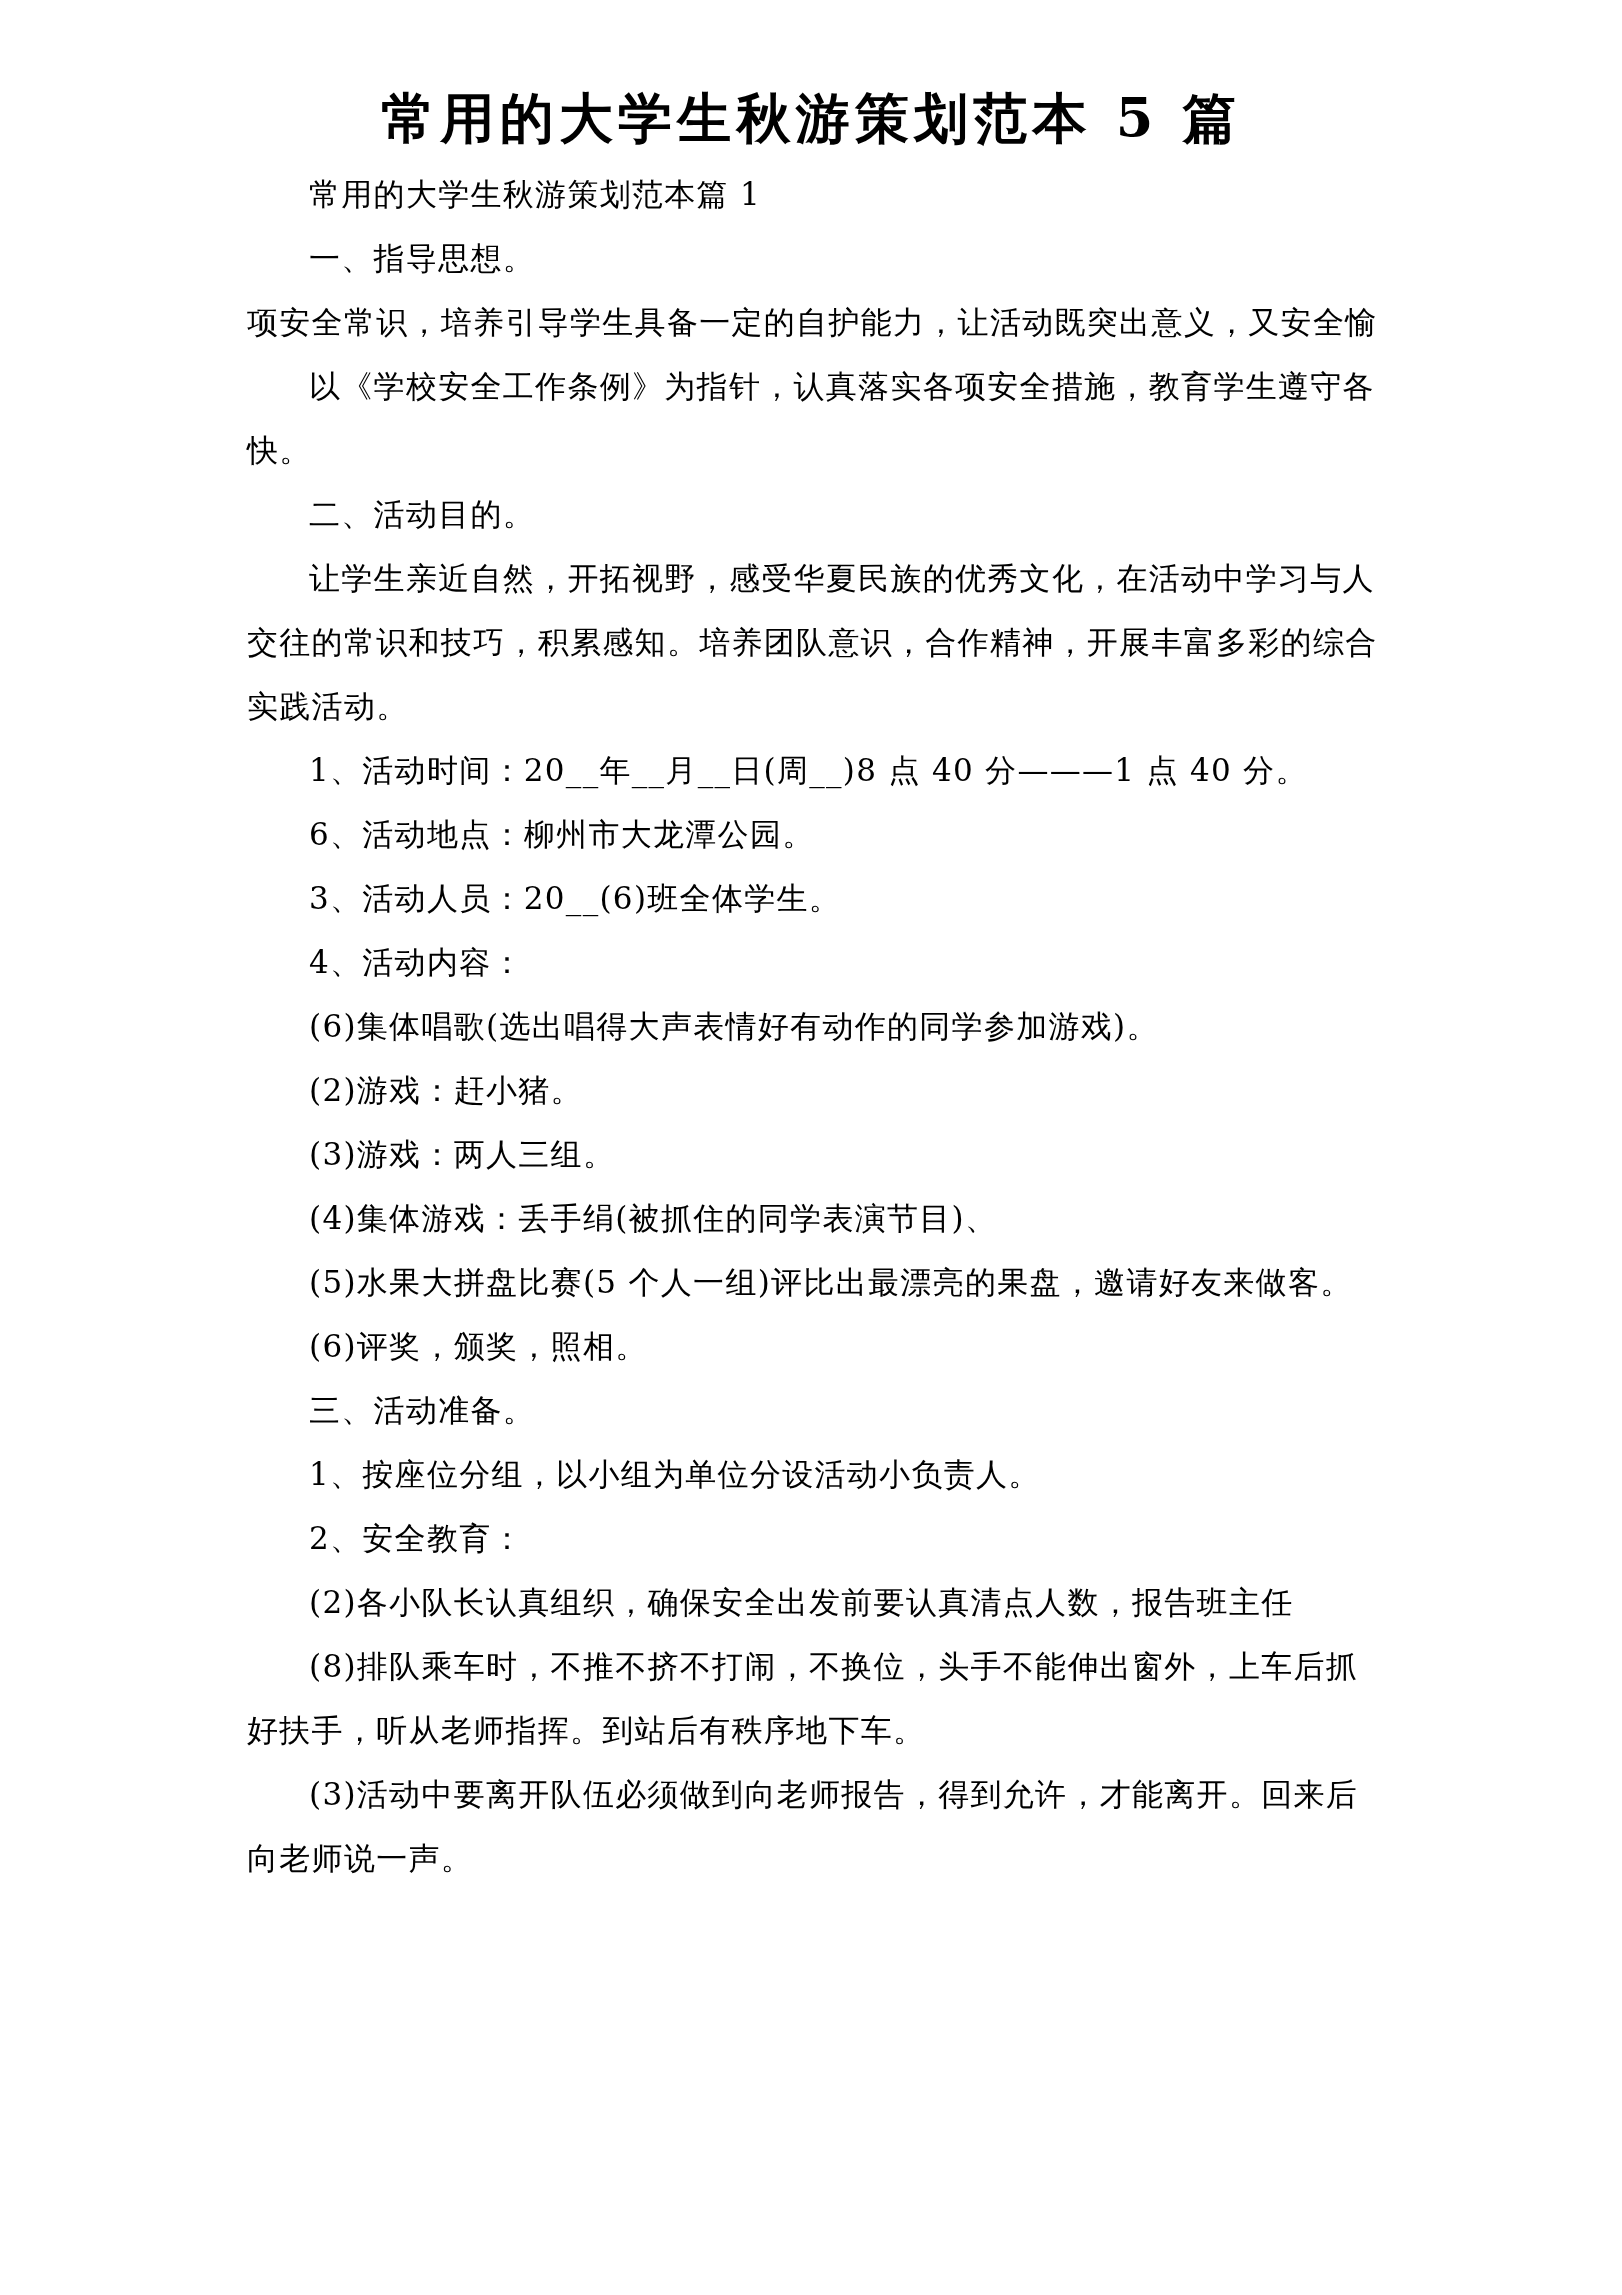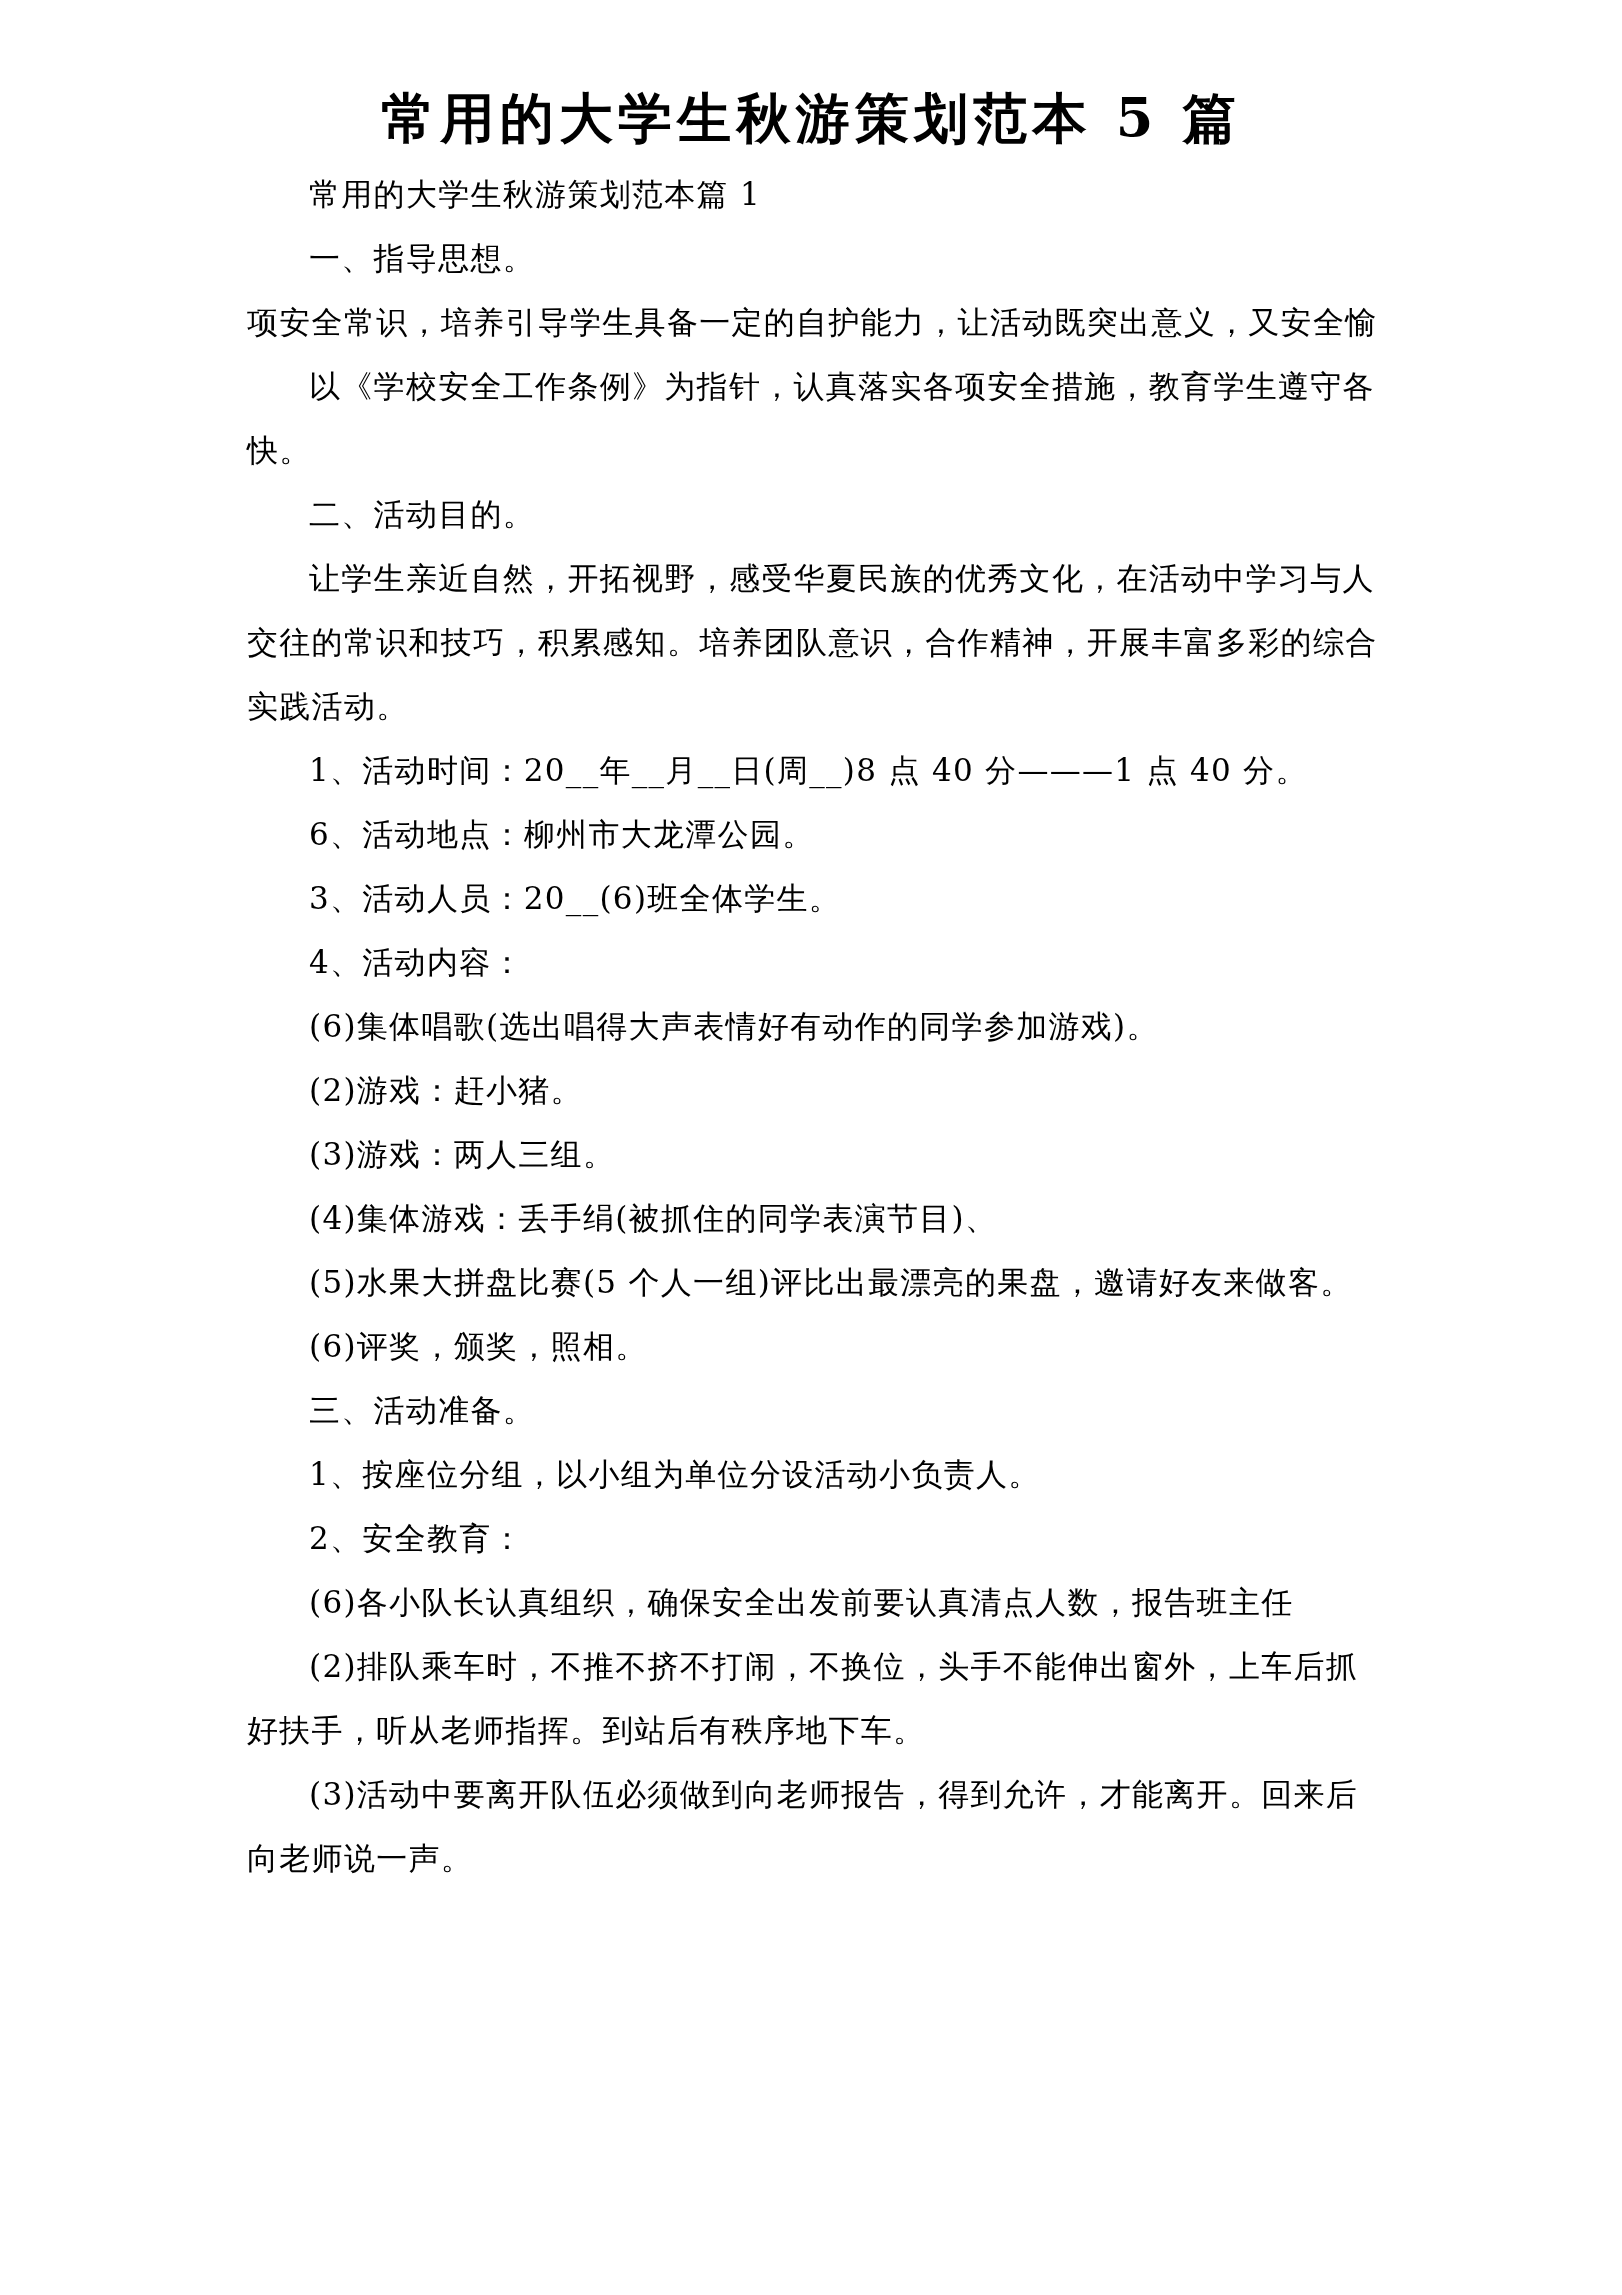--- a/index.html
+++ b/index.html
@@ -65,20 +65,20 @@
       <div class="line indent">4、活动内容：</div>
       <div class="line indent">(6)集体唱歌(选出唱得大声表情好有动作的同学参加游戏)。</div>
       <div class="line indent">(2)游戏：赶小猪。</div>
       <div class="line indent">(3)游戏：两人三组。</div>
       <div class="line indent">(4)集体游戏：丢手绢(被抓住的同学表演节目)、</div>
       <div class="line indent">(5)水果大拼盘比赛(5 个人一组)评比出最漂亮的果盘，邀请好友来做客。</div>
       <div class="line indent">(6)评奖，颁奖，照相。</div>
       <div class="line indent">三、活动准备。</div>
       <div class="line indent">1、按座位分组，以小组为单位分设活动小负责人。</div>
       <div class="line indent">2、安全教育：</div>
-      <div class="line indent">(6)各小队长认真组织，确保安全出发前要认真清点人数，报告班主任</div>
-      <div class="line indent">(2)排队乘车时，不推不挤不打闹，不换位，头手不能伸出窗外，上车后抓</div>
+      <div class="line indent">(2)各小队长认真组织，确保安全出发前要认真清点人数，报告班主任</div>
+      <div class="line indent">(8)排队乘车时，不推不挤不打闹，不换位，头手不能伸出窗外，上车后抓</div>
       <div class="line">好扶手，听从老师指挥。到站后有秩序地下车。</div>
       <div class="line indent">(3)活动中要离开队伍必须做到向老师报告，得到允许，才能离开。回来后</div>
       <div class="line">向老师说一声。</div>
     </div>
 </div>
 
 
 </body></html>

